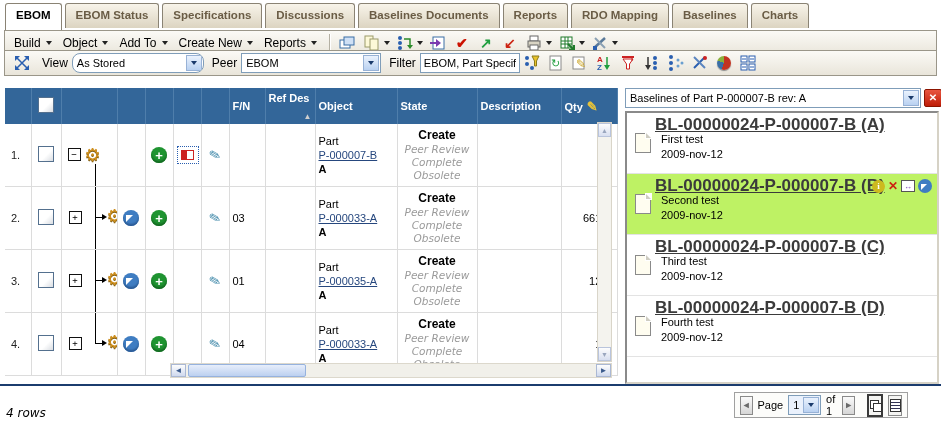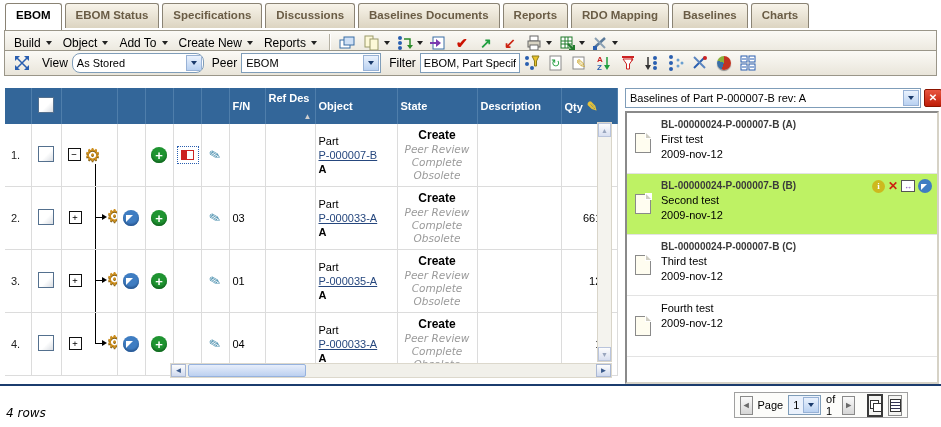--- a/index.html
+++ b/index.html
@@ -97,21 +97,21 @@
             border:1px solid #8c1400;border-radius:2px;color:#fff;font-size:10px;font-weight:bold;
             display:flex;align-items:center;justify-content:center;line-height:1;cursor:pointer;}
   #bl-list{position:absolute;left:625px;top:111px;width:314px;height:273px;background:#fff;box-sizing:border-box;
            border:2px solid;border-color:#8a8a8a #d6d2c6 #d6d2c6 #8a8a8a;}
   .bl-item{height:61px;border-bottom:1px solid #e3e3e3;position:relative;padding:5px 4px 0 8px;box-sizing:border-box;}
   .bl-item.sel{background:#bef264;}
   .doc{position:absolute;left:8px;top:20px;width:14px;height:18px;background:#fffdf0;border:1px solid #8a8a8a;}
   .doc::after{content:"";position:absolute;right:-1px;top:-1px;width:0;height:0;
               border-left:5px solid transparent;border-top:5px solid #fff;outline:1px solid #fff;}
   .doc::before{content:"";position:absolute;right:-1px;top:-1px;width:5px;height:5px;background:#cfcdc2;}
-  .bl-title{margin-left:26px;font-weight:bold;color:#3b3b3b;font-size:10px;line-height:14px;cursor:pointer;display:inline-block;}
+  .bl-title{margin-left:20px;font-weight:bold;text-decoration:underline;color:#3b3b3b;font-size:17px;line-height:14px;cursor:pointer;display:inline-block;}
   .bl-line{margin-left:26px;font-size:11px;line-height:15px;}
   .bl-icons{position:absolute;right:5px;top:5px;display:flex;gap:3px;align-items:center;}
   .ic-info{width:13px;height:13px;border-radius:50%;background:#cdb91e;color:#fff;font-size:9px;font-weight:bold;
            display:inline-flex;align-items:center;justify-content:center;font-family:"Liberation Serif",serif;}
   .ic-del{color:#cc2211;font-weight:bold;font-size:12px;line-height:13px;}
   .ic-win{width:14px;height:12px;border:1px solid #555;background:#fff;color:#7a3ab0;font-size:8px;font-weight:bold;
           display:inline-flex;align-items:center;justify-content:center;box-sizing:border-box;}
   .ic-goto{width:14px;height:14px;border-radius:50%;background:#3f7dc2;display:inline-flex;align-items:center;justify-content:center;}
   .ic-goto i{width:0;height:0;border-left:6px solid #fff;border-bottom:6px solid transparent;margin:1px 2px 0 0;}
 
@@ -538,20 +538,21 @@
     <div class="bl-line">2009-nov-12</div>
   </div>
   <div class="bl-item">
     <span class="doc"></span>
     <a class="bl-title">BL-00000024-P-000007-B (C)</a>
     <div class="bl-line">Third test</div>
     <div class="bl-line">2009-nov-12</div>
   </div>
   <div class="bl-item">
     <span class="doc"></span>
+    <a class="bl-title">BL-00000024-P-000007-B (D)</a>
     <div class="bl-line">Fourth test</div>
     <div class="bl-line">2009-nov-12</div>
   </div>
 </div>
 
 <div id="rowcount">4 rows</div>
 <div id="pager">
   <span class="pbtn">◄</span>
   <span>Page</span>
   <span class="xpsel" id="page-select">

